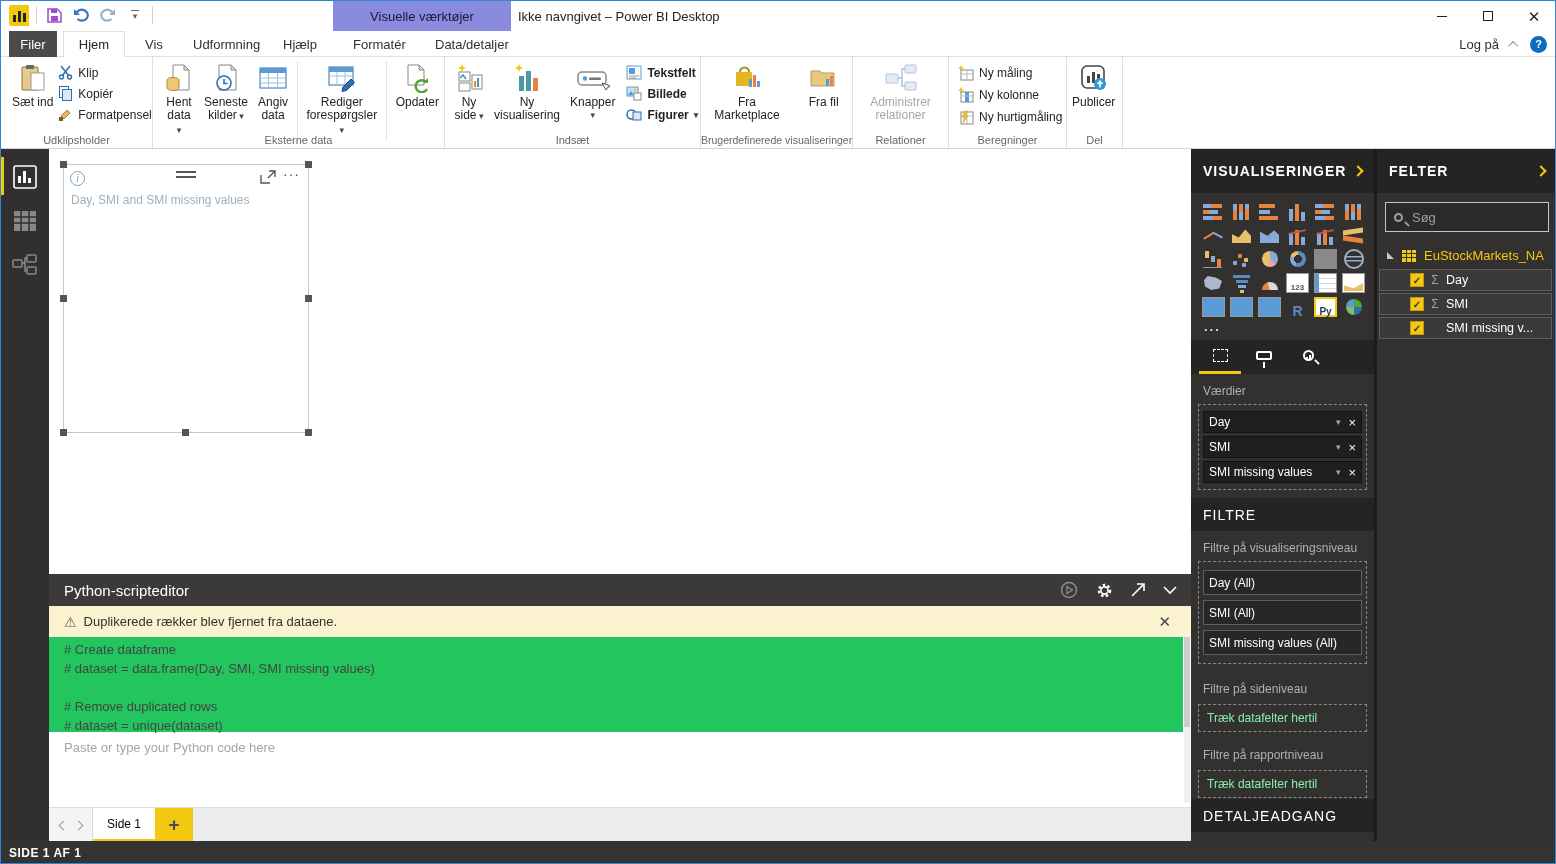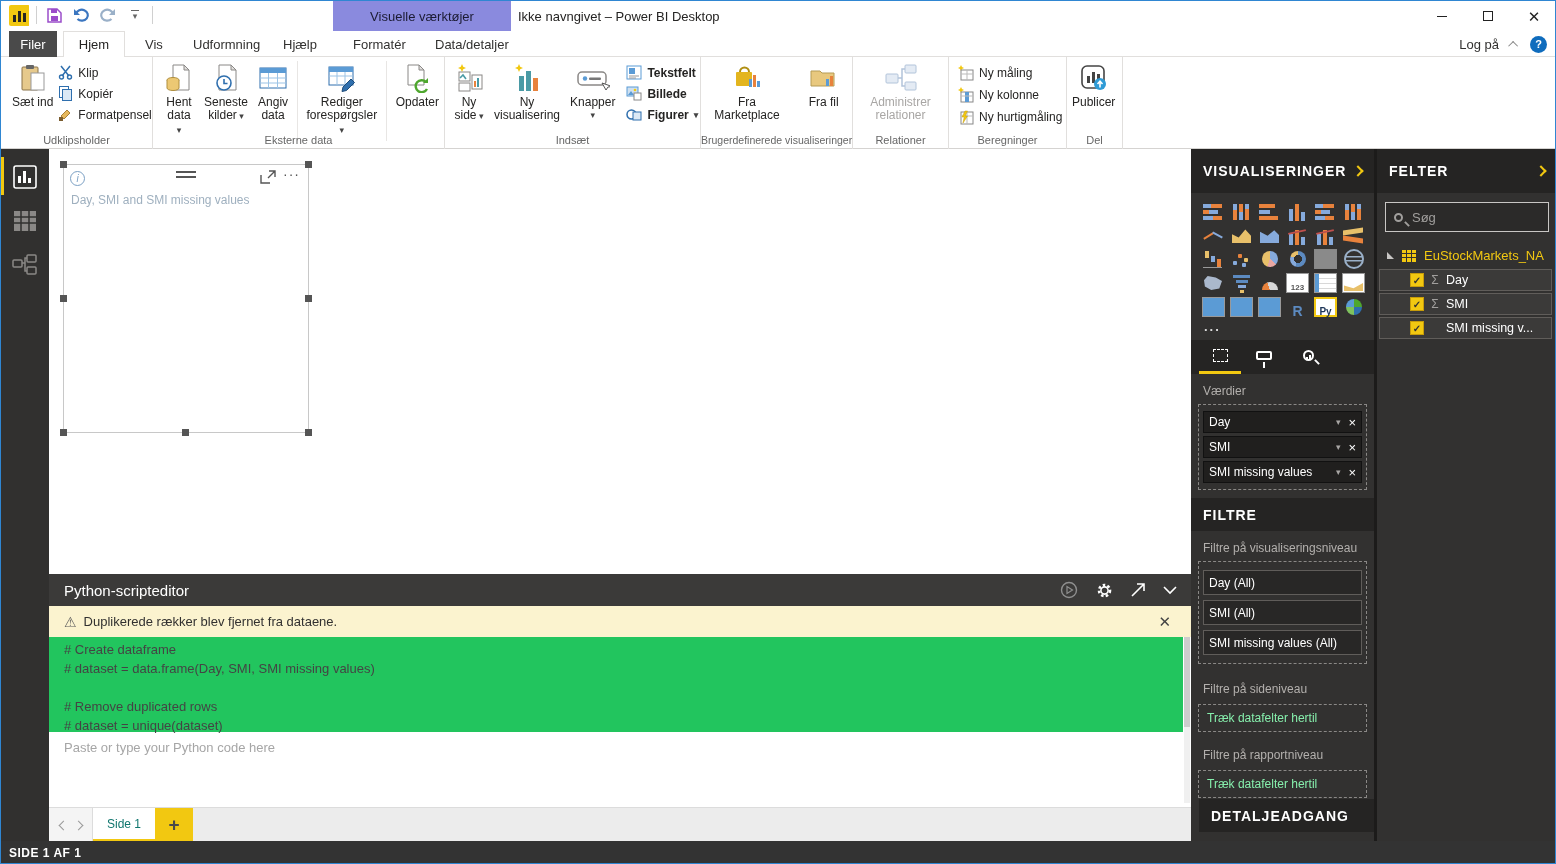--- a/index.html
+++ b/index.html
@@ -89,21 +89,21 @@
   #code-placeholder{position:absolute;left:15px;top:166px;font-size:13px;color:#a6a6a6;}
   #script-scroll{position:absolute;right:1px;top:63px;width:6px;bottom:4px;background:#f0f0f0;}
   #script-thumb{position:absolute;left:0;top:0;width:6px;height:90px;background:#cdcdcd;cursor:pointer;}
 
   
   #pagestrip{position:absolute;left:48px;top:806px;width:1142px;height:34px;background:#ececec;border-top:1px solid #dcdcdc;display:flex;}
   #page-nav{width:44px;height:34px;background:#f4f4f4;border-right:1px solid #dcdcdc;display:flex;align-items:center;justify-content:center;gap:8px;}
   .pchev{width:7px;height:7px;border-left:1.5px solid #999;border-bottom:1.5px solid #999;cursor:pointer;}
   .pchev.left{transform:rotate(45deg);} .pchev.right{transform:rotate(-135deg);}
   #page-tab{width:62px;height:34px;background:#fff;border-bottom:3px solid #f2c811;display:flex;align-items:center;justify-content:center;
-    font-size:12px;color:#0f766e;cursor:pointer;}
+    font-size:12px;color:#000000;cursor:pointer;}
   #page-add{width:38px;height:34px;background:#f2c811;display:flex;align-items:center;justify-content:center;cursor:pointer;}
   #page-add::before{content:"+";font-size:19px;font-weight:bold;color:#4a4a4a;}
   #statusbar{position:absolute;left:0;top:840px;width:1556px;height:24px;background:#333;color:#fff;
     display:flex;align-items:center;padding-left:8px;font-size:12px;font-weight:600;letter-spacing:.5px;}
 
   
   .dpanel{position:absolute;top:148px;height:692px;background:#323130;color:#fff;}
   #vizpanel{left:1190px;width:183px;}
   #panel-div{position:absolute;left:1373px;top:148px;width:3px;height:692px;background:#1c1b1a;}
   #fieldspanel{left:1376px;width:180px;}
@@ -190,24 +190,24 @@
   .dashed-box{border:1px dashed #8a8886;margin:2px 7px 8px;padding:3px;}
   .well-chip,.filter-chip{display:flex;align-items:center;background:#201f1e;border:1px solid #111;
     color:#fff;font-size:12px;padding:0 5px;cursor:pointer;}
   .well-chip{height:22px;margin:3px 1px;}
   .filter-chip{height:25px;margin:5px 1px;background:#282726;border-color:#605d5a;}
   .wlabel{flex:1;overflow:hidden;white-space:nowrap;}
   .wcaret{color:#a8a6a4;font-size:9px;margin-right:8px;}
   .wcaret::before{content:"\25BE";}
   .wclose{color:#fff;font-size:13px;}
   .wclose::before{content:"\00D7";}
-  .subhdr{height:33px;background:#252423;display:flex;align-items:center;padding:0 12px;font-size:14px;font-weight:bold;letter-spacing:1px;}
+  .subhdr{height:33px;background:#252423;display:flex;align-items:center;padding:0 12px;font-size:14px;font-weight:normal;letter-spacing:1px;}
   .drop-hint{border:1px dashed #8a8886;margin:4px 7px 6px;height:28px;display:flex;align-items:center;
     padding-left:8px;font-size:12px;color:#86efac;}
-  #drill-hdr{position:absolute;left:8px;right:0;bottom:9px;}
+  #drill-hdr{position:absolute;left:0;right:0;bottom:9px;}
 
   
   #fsearch{margin:9px 8px 0;height:30px;background:#2b2a29;border:1px solid #c8c6c4;display:flex;align-items:center;padding:0 8px;gap:7px;}
   .search-glass{width:9px;height:9px;border:2px solid #a19f9d;border-radius:50%;position:relative;flex:0 0 auto;}
   .search-glass::after{content:"";position:absolute;left:8px;top:8px;width:6px;height:2px;background:#a19f9d;transform:rotate(45deg);}
   #fsearch input{background:transparent;border:none;outline:none;color:#fff;font-size:13px;width:100%;}
   #fsearch input::placeholder{color:#a19f9d;}
   #ftable-row{display:flex;align-items:center;gap:8px;margin:16px 0 6px 10px;cursor:pointer;}
   .tri-expand{width:0;height:0;border-bottom:7px solid #c8c6c4;border-right:7px solid transparent;}
   .tbl-icon{width:14px;height:12px;background:#f2c811;

